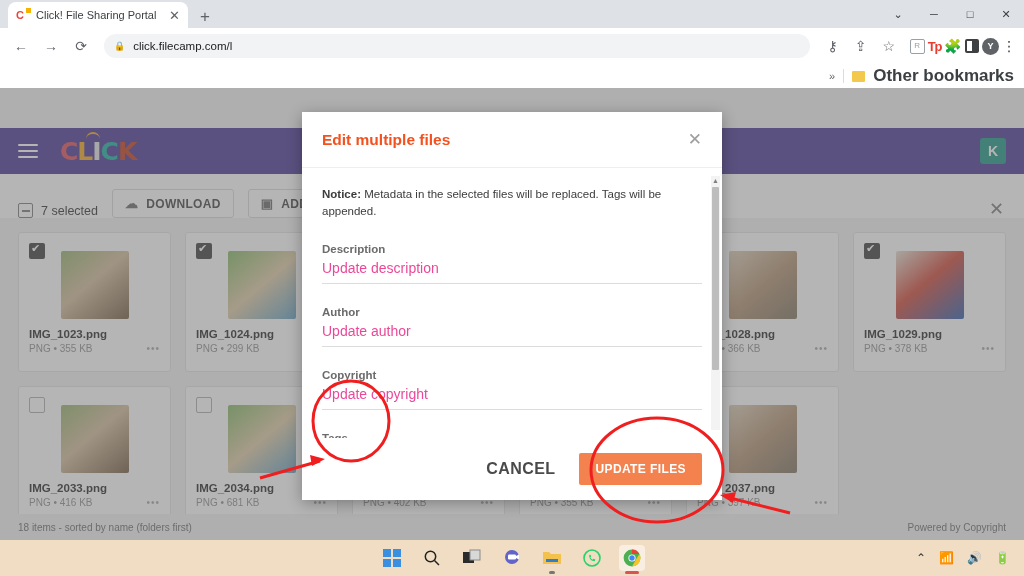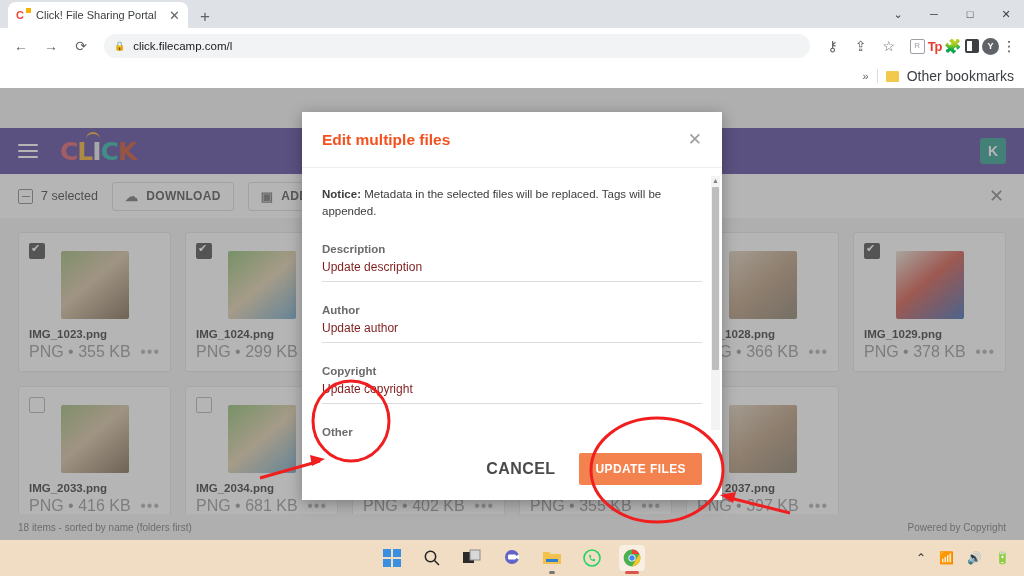--- a/index.html
+++ b/index.html
@@ -85,21 +85,21 @@
   .bookmarkbar {
     height: 24px; background: #fff; display: flex; align-items: center;
     justify-content: flex-end; padding: 0 10px; gap: 8px;
   }
   .bm-chev { font-size: 11px; color: #5f6368; cursor: pointer; }
   .bm-sep { width: 1px; height: 14px; background: #dadce0; }
   .bm-folder {
     width: 13px; height: 11px; background: #f2c94c; border-radius: 1px;
     position: relative;
   }
-  .bm-label { font-size: 14px; color: #3c4043; }
+  .bm-label { font-size: 17px; color: #3c4043; font-weight: bold; }
 
   
   .viewport {
     position: absolute; left: 0; top: 88px; width: 1024px; height: 452px;
     overflow: hidden; background: #f5f5f5;
   }
   .app-header {
     height: 46px; background: #5b4a9e; display: flex; align-items: center;
     padding: 0 18px; position: relative; margin-top: 40px;
   }
@@ -116,21 +116,21 @@
     content:""; position:absolute; left:26px; top:-7px; width:14px; height:8px;
     border-top: 2px solid #f2b134; border-radius: 7px 7px 0 0;
   }
   .avatar-k {
     position: absolute; right: 18px; width: 26px; height: 26px; background: #2e9e91;
     color: #fff; font-size: 14px; font-weight: bold; border-radius: 3px;
     display: flex; align-items: center; justify-content: center; cursor: pointer;
   }
 
   .app-toolbar {
-    height: 44px; background: #fff; display: flex; align-items: center;
+    height: 44px; background: #fff; display: flex; align-items: flex-end;
     padding: 0 18px; gap: 14px; position: relative;
   }
   .sel-count { display: flex; align-items: center; gap: 8px; font-size: 12.5px; color: #444; }
   .sel-box {
     width: 15px; height: 15px; border: 1.5px solid #888; border-radius: 2px;
     position: relative;
   }
   .sel-box::after {
     content:""; position:absolute; left:2.5px; right:2.5px; top:6px; height:1.8px; background:#888;
   }
@@ -167,21 +167,21 @@
     background: linear-gradient(135deg, #bcae94 0%, #9fb88c 40%, #cbb9a2 100%);
   }
   .thumb.t1 { background: linear-gradient(140deg,#9fba7a 0%,#d9c3a5 45%,#7e6a52 100%); }
   .thumb.t2 { background: linear-gradient(140deg,#8fbf72 0%,#e3d0ae 50%,#6fa8c9 100%); }
   .thumb.t3 { background: linear-gradient(140deg,#d7d7d7 0%,#9ba7b5 50%,#4a6b8a 100%); }
   .thumb.t4 { background: linear-gradient(140deg,#cfc0aa 0%,#7fae6e 45%,#3f6fa8 100%); }
   .thumb.t5 { background: linear-gradient(140deg,#e0d2bd 0%,#b99c7f 50%,#8a7f6d 100%); }
   .thumb.t6 { background: linear-gradient(140deg,#e8e1d6 0%,#d4584a 45%,#3f6cb5 100%); }
   .fname { font-size: 11.5px; color: #3c3c3c; font-weight: bold; margin-top: 9px; }
   .fmeta {
-    font-size: 16px; color: #9a9a9a; margin-top: 3px;
+    font-size: 10px; color: #9a9a9a; margin-top: 3px;
     display: flex; justify-content: space-between; align-items: flex-end;
   }
   .dots { letter-spacing: 1px; color: #b0b0b0; cursor: pointer; }
 
   .statusbar {
     position: absolute; left: 0; bottom: 0; width: 1024px; height: 26px;
     display: flex; align-items: center; justify-content: space-between;
     padding: 0 18px; font-size: 10px; color: #7a7a7a; background: #f5f5f5;
   }
 
@@ -204,21 +204,21 @@
   .modal-title { font-size: 15.5px; font-weight: bold; color: #f4511e; flex: 1; }
   .modal-x { font-size: 17px; color: #9e9e9e; cursor: pointer; line-height: 1; }
   .modal-body {
     flex: 1; padding: 18px 20px 0; position: relative; overflow: hidden;
   }
   .notice { font-size: 11.5px; color: #3c3c3c; line-height: 1.5; }
   .notice b { font-weight: bold; }
   .field { margin-top: 22px; }
   .field-label { font-size: 11.5px; color: #6b6b6b; font-weight: bold; }
   .field-input {
-    font-size: 12px; color: #7f1d1d; padding: 5px 0 7px;
+    font-size: 14px; color: #ec4899; padding: 5px 0 7px;
     border-bottom: 1px solid #dcdcdc; cursor: text;
   }
   .tagrow {
     display: flex; align-items: center; gap: 8px; padding: 4px 0 6px;
     border-bottom: 1px solid #dcdcdc;
   }
   .mscroll {
     position: absolute; right: 2px; top: 8px; width: 9px; bottom: 8px;
     background: #f3f3f3; cursor: pointer;
   }
@@ -476,21 +476,21 @@
         <div class="field-label">Author</div>
         <div class="field-input">Update author</div>
       </div>
 
       <div class="field">
         <div class="field-label">Copyright</div>
         <div class="field-input">Update copyright</div>
       </div>
 
       <div class="field">
-        <div class="field-label">Other</div>
+        <div class="field-label">Tags</div>
         <div class="tagrow">
           
           
         </div>
       </div>
 
       <div class="mscroll">
         <div class="arr">▲</div>
         <div class="thumbbar"></div>
       </div>

